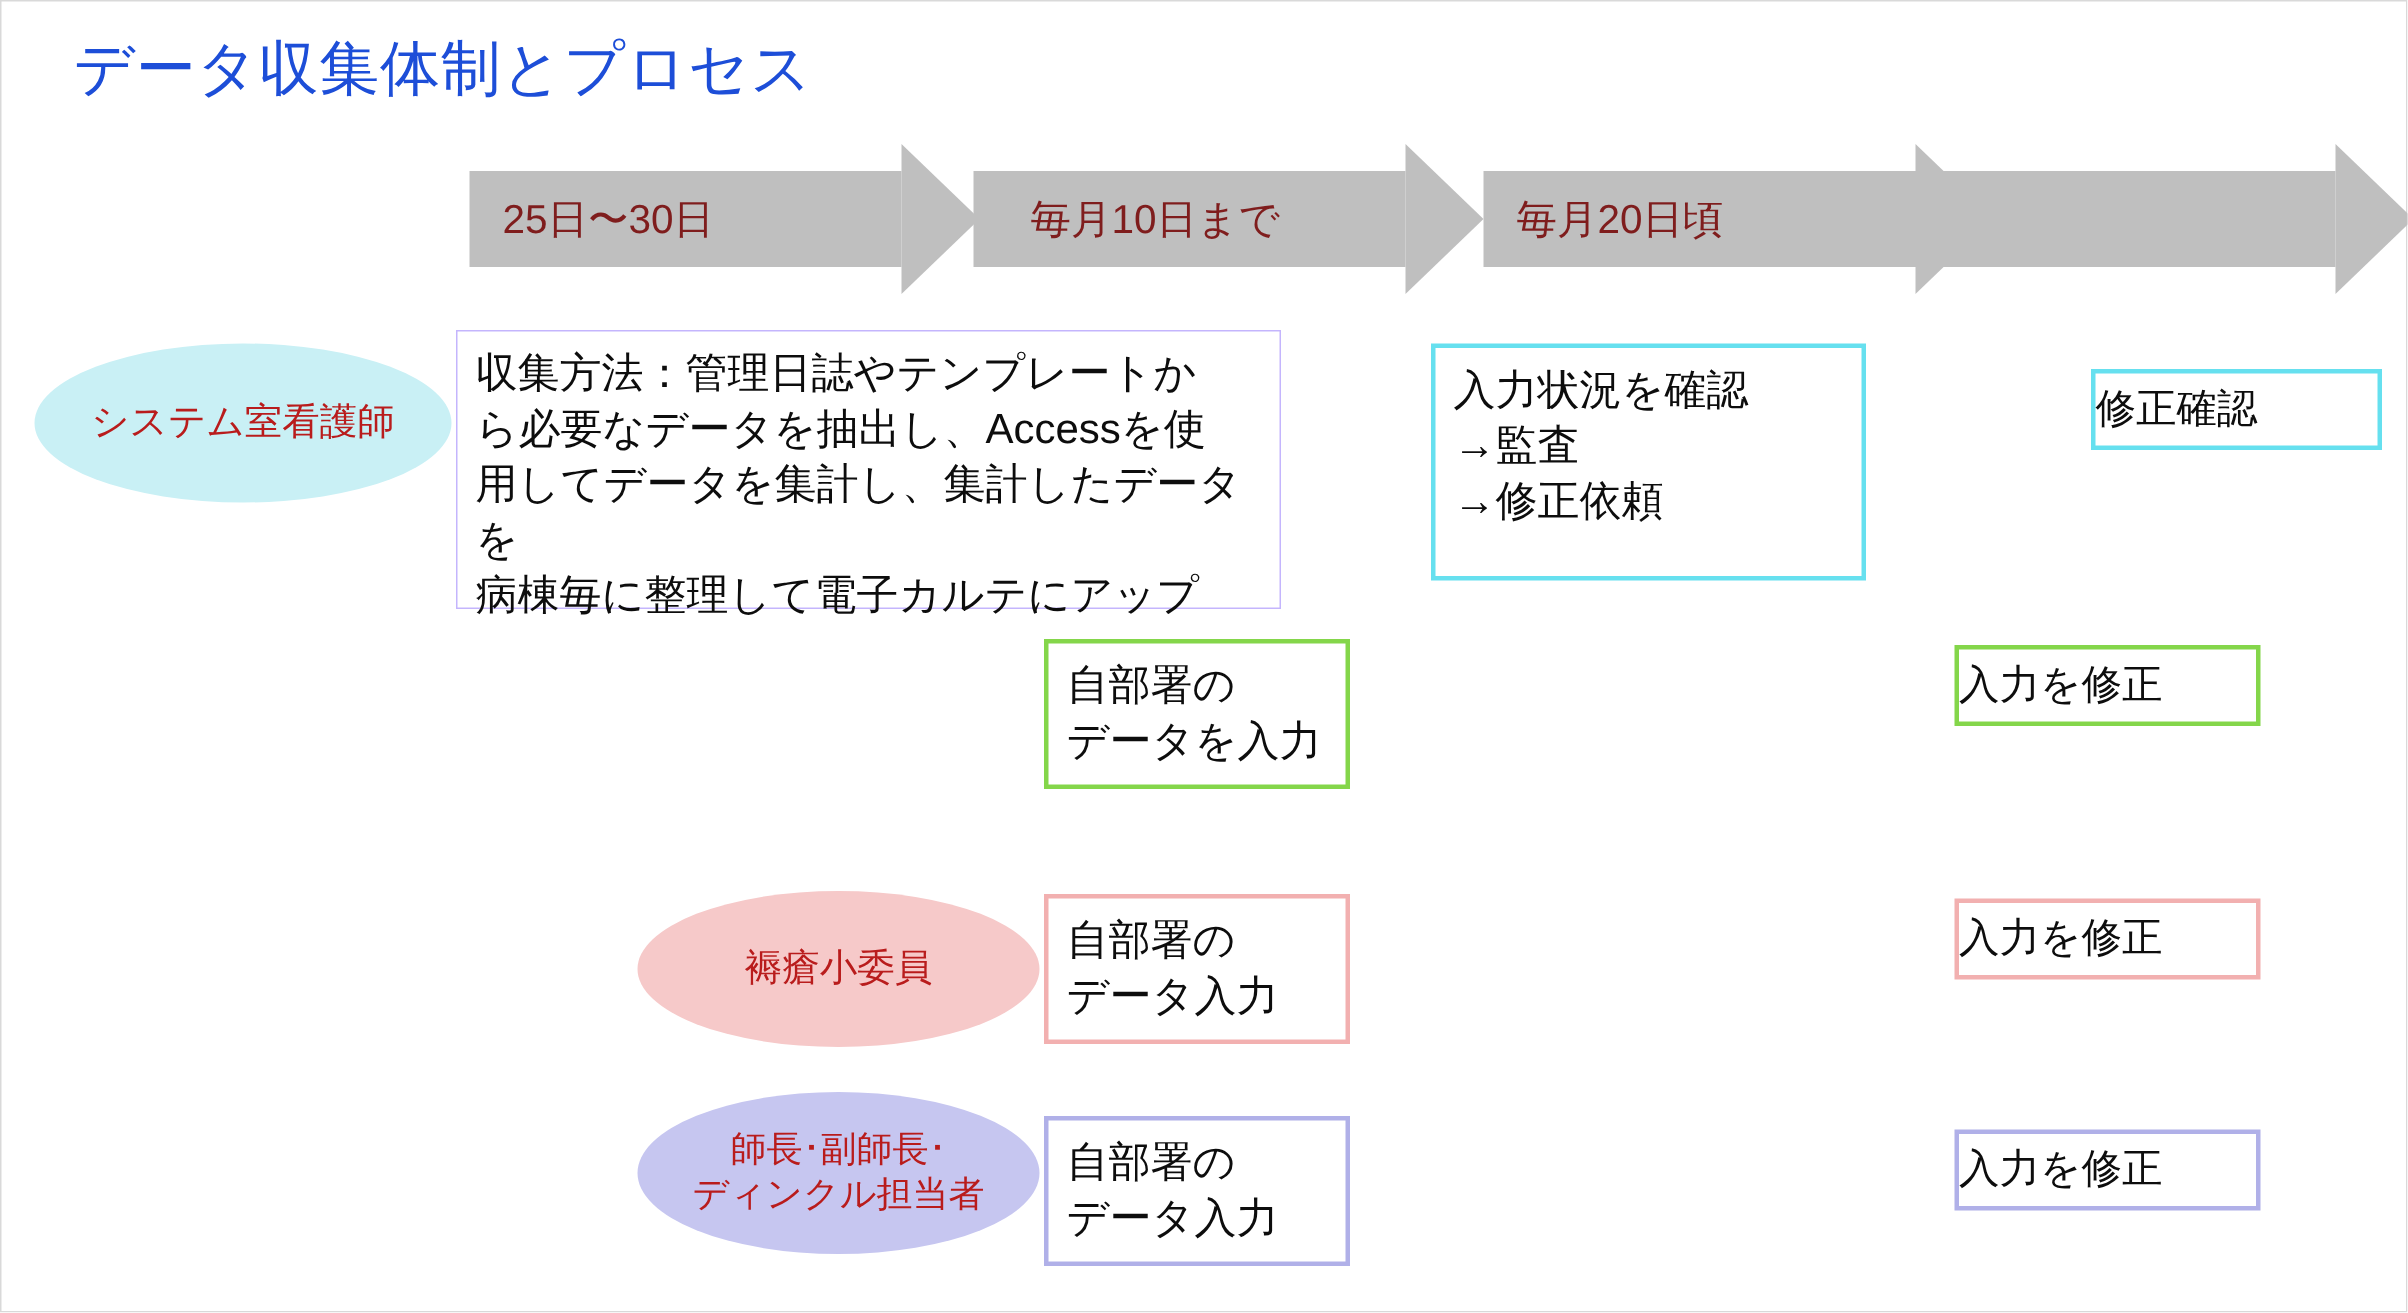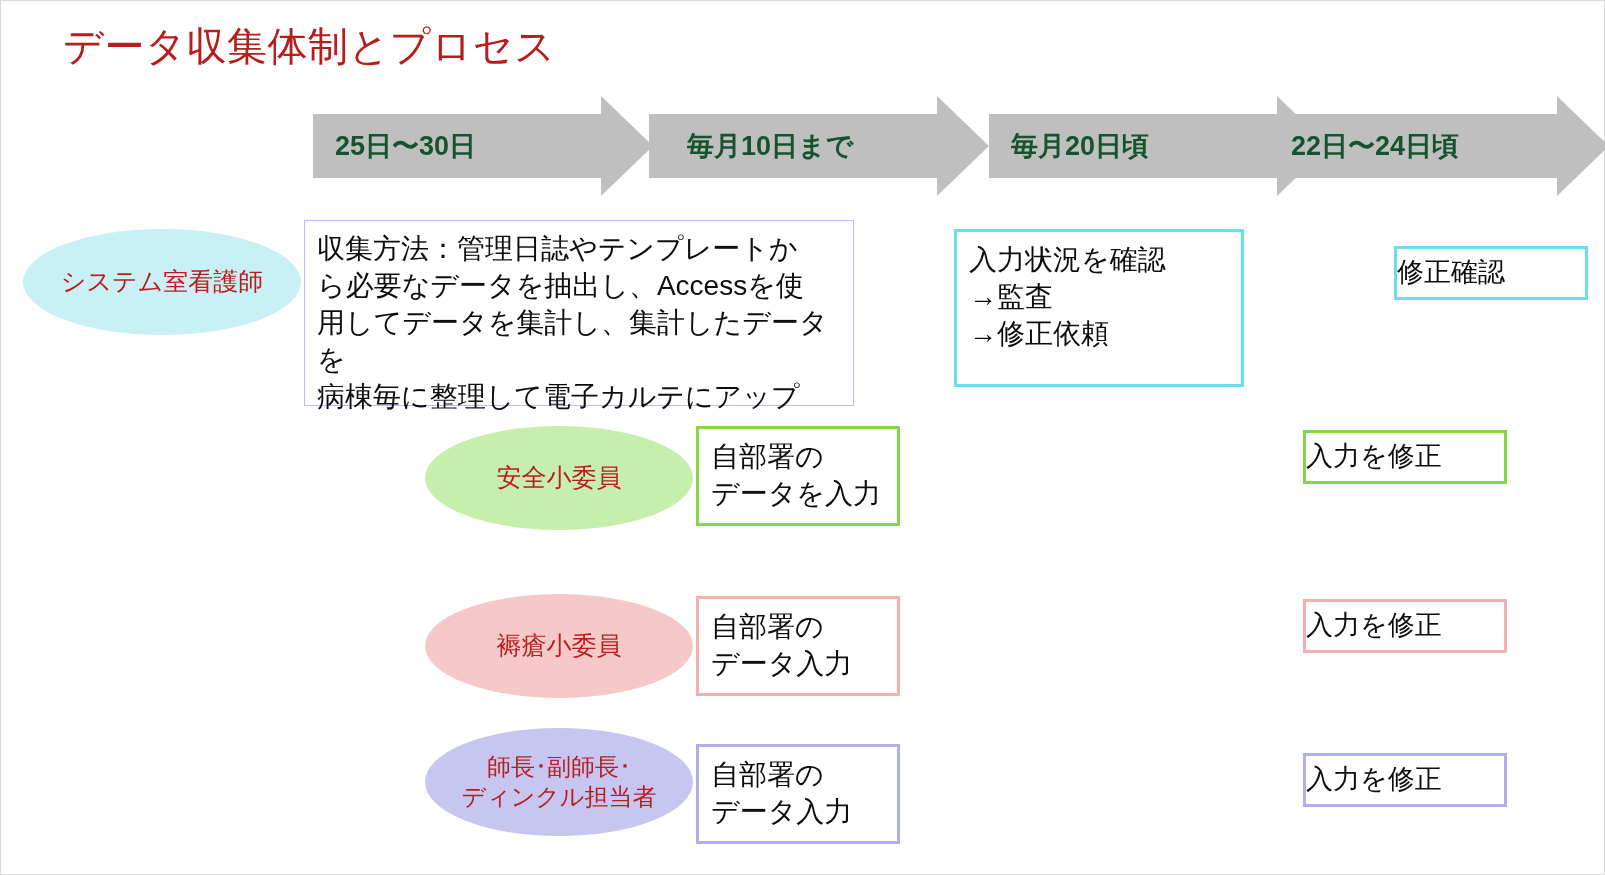--- a/index.html
+++ b/index.html
@@ -24,23 +24,22 @@
   }
 
   
   .title {
     position: absolute;
     left: 48px;
     top: 22px;
     font-size: 40px;
     line-height: 1.15;
     letter-spacing: 0.5px;
-    color: #b91c1c;
+    color: #1d4ed8;
     white-space: nowrap;
-    margin-left: 14px;
   }
 
   
   .arrow {
     position: absolute;
     top: 95px;
     height: 100px;
     display: flex;
     align-items: center;
   }
@@ -57,22 +56,22 @@
     width: 0;
     height: 0;
     border-top: 50px solid transparent;
     border-bottom: 50px solid transparent;
     border-left: 52px solid #bfbfbf;
   }
   .arrow .label {
     position: relative;
     z-index: 2;
     font-size: 27px;
-    font-weight: bold;
-    color: #14532d;
+    font-weight: normal;
+    color: #7f1d1d;
     padding-left: 22px;
     white-space: nowrap;
   }
 
   
   .ellipse {
     position: absolute;
     border-radius: 50%;
     display: flex;
     align-items: center;
@@ -129,21 +128,20 @@
 
   <div class="arrow" style="left:988px; width:340px;">
     <div class="body" style="width:288px;"></div>
     <div class="head" style="left:288px;"></div>
     <div class="label">毎月20日頃</div>
   </div>
 
   <div class="arrow" style="left:1268px; width:340px;">
     <div class="body" style="width:288px;"></div>
     <div class="head" style="left:288px;"></div>
-    <div class="label">22日〜24日頃</div>
   </div>
 
   <div class="ellipse" style="left:22px; top:228px; width:278px; height:106px; background:#c9f0f5;">
     <span class="txt">システム室看護師</span>
   </div>
 
   <div class="box para" style="left:303px; top:219px; width:550px; height:186px; border:1px solid #c4b5fd;">
     <span class="txt">収集方法：管理日誌やテンプレートか
 ら必要なデータを抽出し、Accessを使
 用してデータを集計し、集計したデータを
@@ -153,23 +151,20 @@
   <div class="box para" style="left:953px; top:228px; width:290px; height:158px; border:3px solid #66e0ef;">
     <span class="txt">入力状況を確認
 →監査
 →修正依頼</span>
   </div>
 
   <div class="box" style="left:1393px; top:245px; width:194px; height:54px; border:3px solid #66e0ef;">
     <span class="txt">修正確認</span>
   </div>
 
-  <div class="ellipse" style="left:424px; top:425px; width:268px; height:104px; background:#c6efab;">
-    <span class="txt">安全小委員</span>
-  </div>
 
   <div class="box para" style="left:695px; top:425px; width:204px; height:100px; border:3px solid #84d64a;">
     <span class="txt">自部署の
 データを入力</span>
   </div>
 
   <div class="box" style="left:1302px; top:429px; width:204px; height:54px; border:3px solid #84d64a;">
     <span class="txt">入力を修正</span>
   </div>
 

